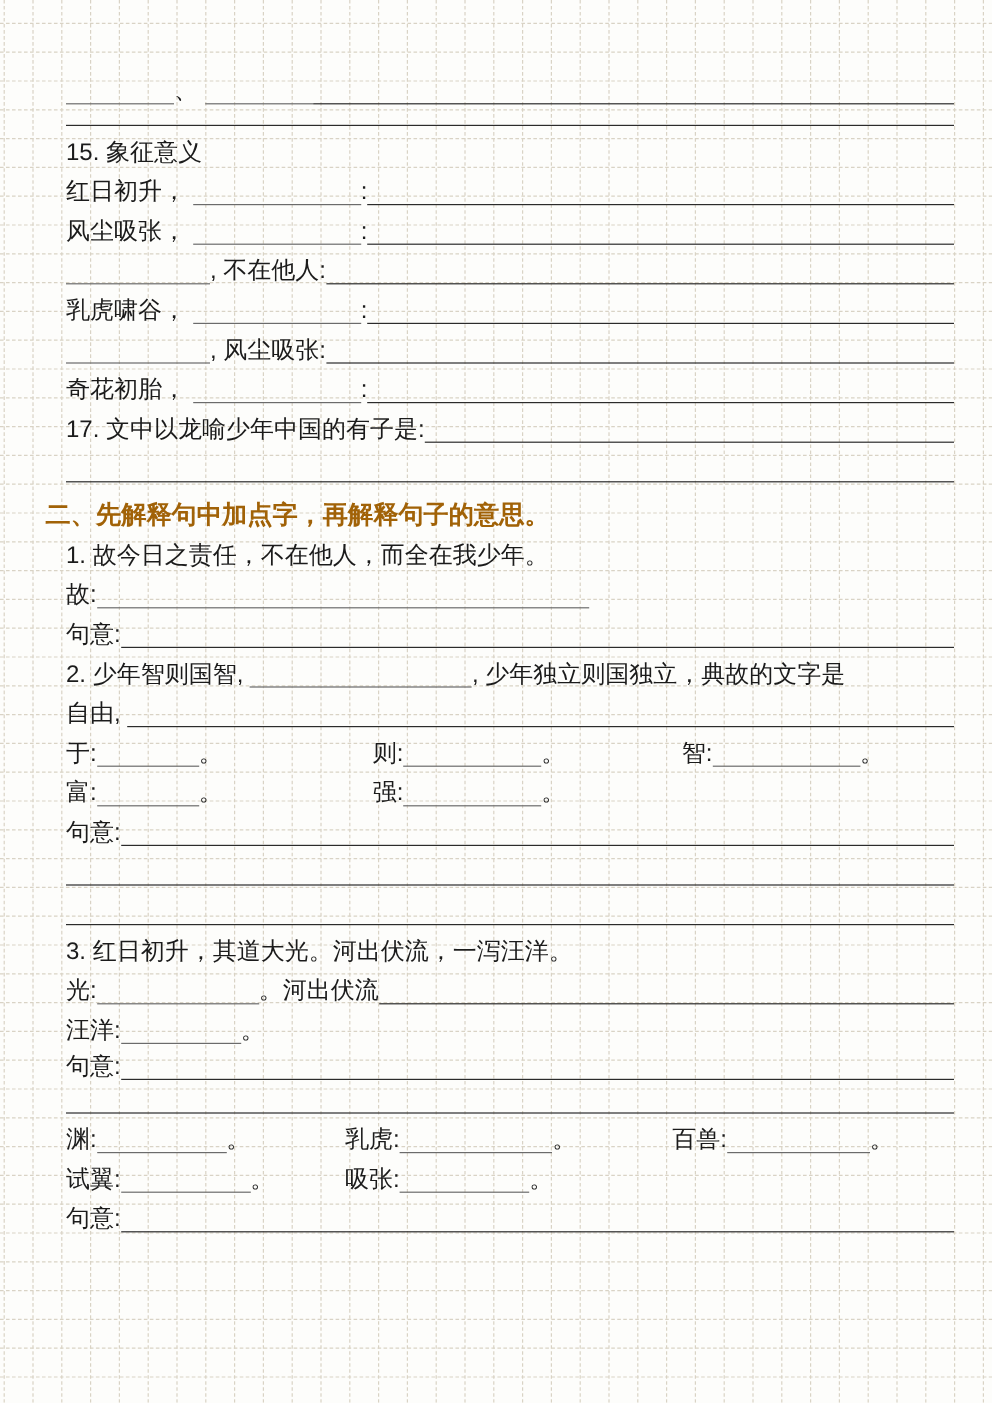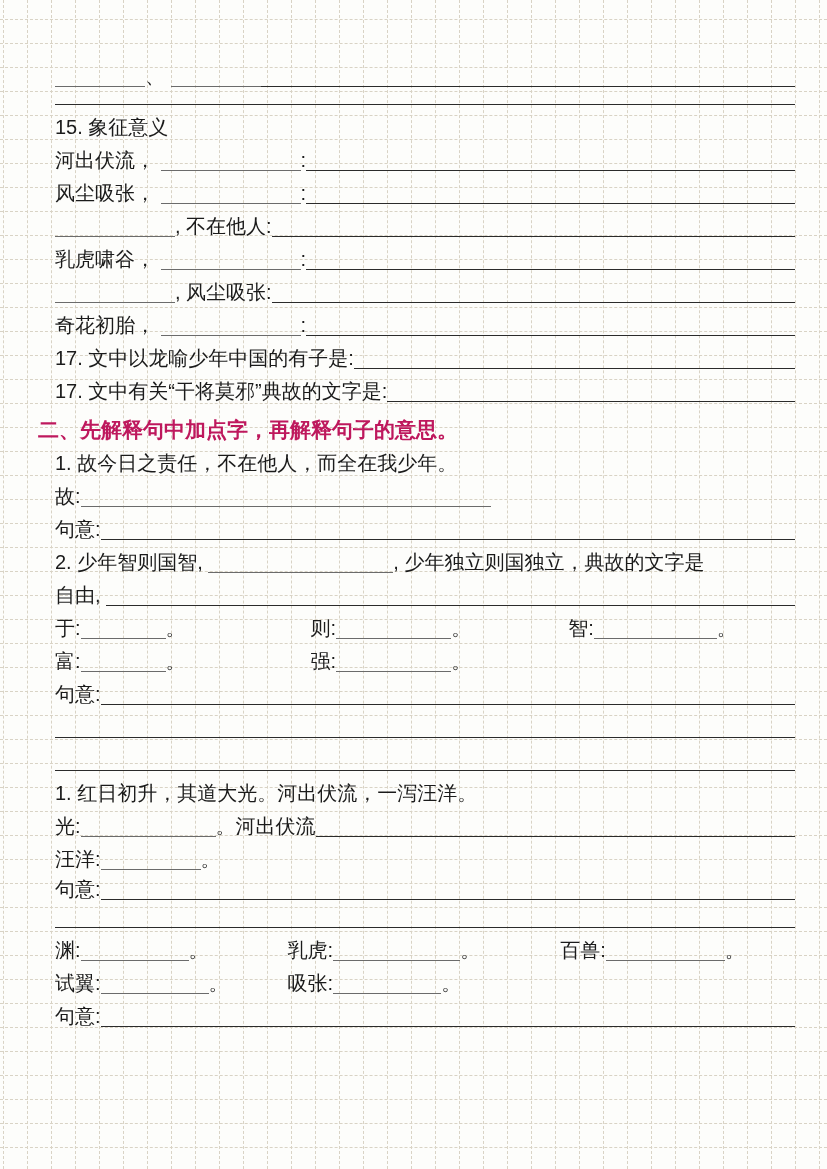--- a/index.html
+++ b/index.html
@@ -38,21 +38,21 @@
     width:740px;
   }
   .line{
     display:flex;
     align-items:flex-end;
     height:33px;
     font-size:20px;
     line-height:1.15;
     color:#1b1b1b;
   }
-  .line.bold{ font-weight:bold; color:#be185d;align-items:flex-end; }
+  .line.bold{ font-weight:bold; color:#a16207;align-items:flex-end; }
   .txt{ white-space:pre; }
   .blank{
     display:inline-block;
     height:2px;
     border-bottom:1.6px solid #6b6b6b;
     margin-bottom:1px;
   }
   .blank.fill{
     flex:1 1 auto;
     border-bottom-color:#2b2b2b;
@@ -156,21 +156,21 @@
         <span class="blank" style="width: 90px; border-bottom-color: rgb(107, 107, 107);"></span>
         <span class="blank fill" style="border-bottom-color: rgb(43, 43, 43);"></span>
       </div>
       <div class="line" style="height: 18px;">
         <span class="blank fill" style="border-bottom-color: rgb(43, 43, 43);"></span>
       </div>
       <div class="line">
         <span class="txt">15. 象征意义</span>
       </div>
       <div class="line">
-        <span class="txt">河出伏流， </span>
+        <span class="txt">红日初升， </span>
         <span class="blank" style="width: 140px; border-bottom-color: rgb(107, 107, 107);"></span>
         <span class="txt">:</span>
         <span class="blank fill" style="border-bottom-color: rgb(43, 43, 43);"></span>
       </div>
       <div class="line">
         <span class="txt">风尘吸张， </span>
         <span class="blank" style="width: 140px; border-bottom-color: rgb(107, 107, 107);"></span>
         <span class="txt">:</span>
         <span class="blank fill" style="border-bottom-color: rgb(43, 43, 43);"></span>
       </div>
@@ -194,21 +194,20 @@
         <span class="txt">奇花初胎， </span>
         <span class="blank" style="width: 140px; border-bottom-color: rgb(107, 107, 107);"></span>
         <span class="txt">:</span>
         <span class="blank fill" style="border-bottom-color: rgb(43, 43, 43);"></span>
       </div>
       <div class="line">
         <span class="txt">17. 文中以龙喻少年中国的有子是:</span>
         <span class="blank fill" style="border-bottom-color: rgb(43, 43, 43);"></span>
       </div>
       <div class="line">
-        <span class="txt">17. 文中有关“干将莫邪”典故的文字是:</span>
         <span class="blank fill" style="border-bottom-color: rgb(43, 43, 43);"></span>
       </div>
       <div class="line bold" style="margin-top: 6px; margin-left: -17px; font-size: 21px;">
         <span class="txt">二、先解释句中加点字，再解释句子的意思。</span>
       </div>
       <div class="line">
         <span class="txt">1. 故今日之责任，不在他人，而全在我少年。</span>
       </div>
       <div class="line">
         <span class="txt">故:</span>
@@ -253,21 +252,21 @@
         <span class="txt">句意:</span>
         <span class="blank fill" style="border-bottom-color: rgb(43, 43, 43);"></span>
       </div>
       <div class="line">
         <span class="blank fill" style="border-bottom-color: rgb(43, 43, 43);"></span>
       </div>
       <div class="line">
         <span class="blank fill" style="border-bottom-color: rgb(43, 43, 43);"></span>
       </div>
       <div class="line">
-        <span class="txt">1. 红日初升，其道大光。河出伏流，一泻汪洋。</span>
+        <span class="txt">3. 红日初升，其道大光。河出伏流，一泻汪洋。</span>
       </div>
       <div class="line">
         <span class="txt">光:</span>
         <span class="blank" style="width: 135px; border-bottom-color: rgb(107, 107, 107);"></span>
         <span class="txt">。河出伏流</span>
         <span class="blank fill" style="border-bottom-color: rgb(43, 43, 43);"></span>
       </div>
       <div class="line">
         <span class="txt">汪洋:</span>
         <span class="blank" style="width: 100px; border-bottom-color: rgb(107, 107, 107);"></span>

